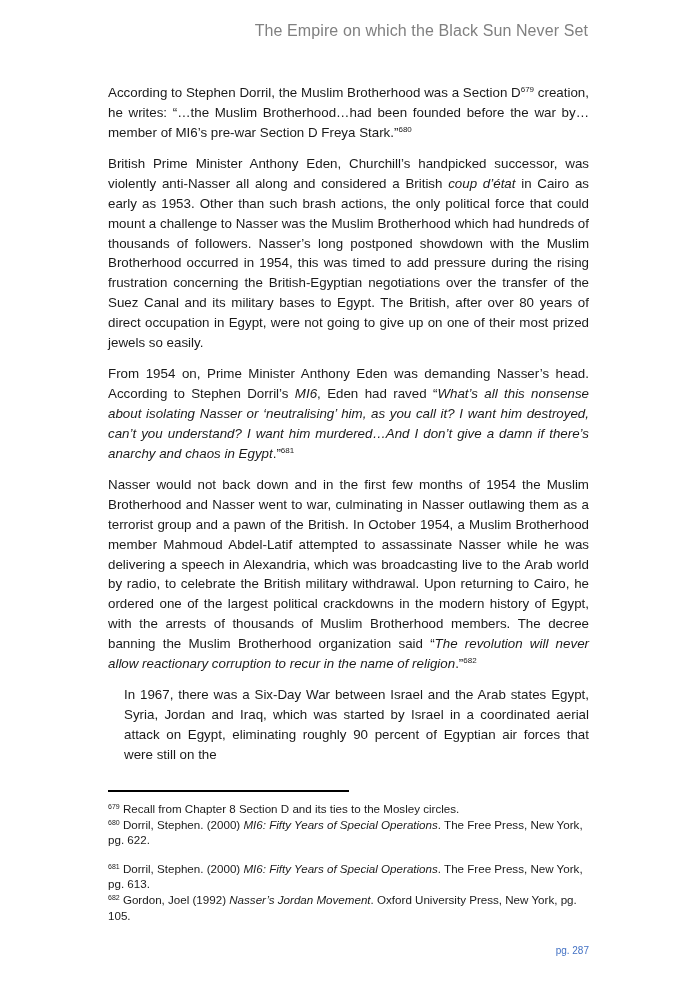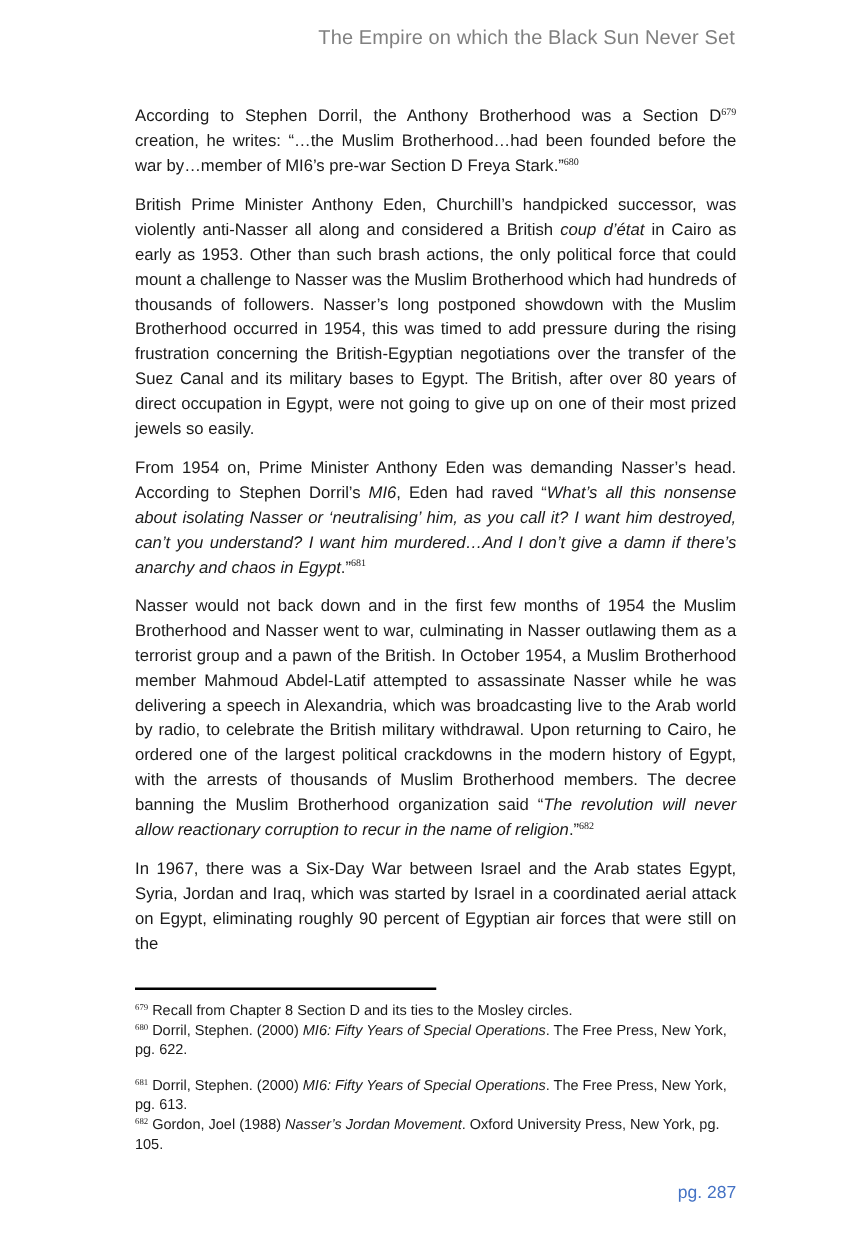--- a/index.html
+++ b/index.html
@@ -1,45 +1,45 @@
 <!DOCTYPE html>
 <html><head>
 <meta charset="utf-8">
 <style>
   html, body { margin: 0; padding: 0; background: #ffffff; }
   body { width: 692px; height: 1006px; position: relative; overflow: hidden;
          font-family: "Liberation Sans", "DejaVu Sans", sans-serif; color: #1a1a1a; }
   .header { position: absolute; top: 22px; right: 104px; font-size: 16px; color: #808080; letter-spacing: 0.1px; text-align: right; }
   .body-text { position: absolute; left: 108px; width: 481px; top: 83px; }
   p.para { margin: 0 0 12px 0; font-size: 13.35px; line-height: 19.8px; text-align: justify; }
-  p.para.last { text-align: justify; }
-  sup { font-size: 8px; line-height: 0; vertical-align: 5px; font-family: Liberation Serif, serif; }
+  p.para.last { text-align: justify; margin-left: 16px; }
+  sup { font-size: 8px; line-height: 0; vertical-align: 5px; }
   .rule { position: absolute; left: 108px; top: 790px; width: 241px; height: 2px; background: #000; }
   .footnotes { position: absolute; left: 108px; top: 801px; width: 481px; font-size: 11.6px; line-height: 15.6px; color: #1a1a1a; }
   .fn { margin: 0; }
   .fn.gap { margin-top: 13px; }
   .fn sup { font-size: 7px; vertical-align: 4px; }
-  .page-num { position: absolute; top: 945px; right: 103px; font-size: 14px; color: #4472c4; }
+  .page-num { position: absolute; top: 945px; right: 103px; font-size: 10px; color: #4472c4; }
   i { }
 </style>
 </head>
 <body>
 
 <div class="header">The Empire on which the Black Sun Never Set</div>
 
 <div class="body-text" id="body-text">
-    <p class="para"><span>According to Stephen Dorril, the Anthony Brotherhood was a Section D</span><sup>679</sup><span> creation, he writes: “…the Muslim Brotherhood…had been founded before the war by…member of MI6’s pre-war Section D Freya Stark.”</span><sup>680</sup></p>
+    <p class="para"><span>According to Stephen Dorril, the Muslim Brotherhood was a Section D</span><sup>679</sup><span> creation, he writes: “…the Muslim Brotherhood…had been founded before the war by…member of MI6’s pre-war Section D Freya Stark.”</span><sup>680</sup></p>
     <p class="para"><span>British Prime Minister Anthony Eden, Churchill’s handpicked successor, was violently anti-Nasser all along and considered a British </span><i>coup d’état</i><span> in Cairo as early as 1953. Other than such brash actions, the only political force that could mount a challenge to Nasser was the Muslim Brotherhood which had hundreds of thousands of followers. Nasser’s long postponed showdown with the Muslim Brotherhood occurred in 1954, this was timed to add pressure during the rising frustration concerning the British-Egyptian negotiations over the transfer of the Suez Canal and its military bases to Egypt. The British, after over 80 years of direct occupation in Egypt, were not going to give up on one of their most prized jewels so easily.</span></p>
     <p class="para"><span>From 1954 on, Prime Minister Anthony Eden was demanding Nasser’s head. According to Stephen Dorril’s </span><i>MI6</i><span>, Eden had raved “</span><i>What’s all this nonsense about isolating Nasser or ‘neutralising’ him, as you call it? I want him destroyed, can’t you understand? I want him murdered…And I don’t give a damn if there’s anarchy and chaos in Egypt</i><span>.”</span><sup>681</sup></p>
     <p class="para"><span>Nasser would not back down and in the first few months of 1954 the Muslim Brotherhood and Nasser went to war, culminating in Nasser outlawing them as a terrorist group and a pawn of the British. In October 1954, a Muslim Brotherhood member Mahmoud Abdel-Latif attempted to assassinate Nasser while he was delivering a speech in Alexandria, which was broadcasting live to the Arab world by radio, to celebrate the British military withdrawal. Upon returning to Cairo, he ordered one of the largest political crackdowns in the modern history of Egypt, with the arrests of thousands of Muslim Brotherhood members. The decree banning the Muslim Brotherhood organization said “</span><i>The revolution will never allow reactionary corruption to recur in the name of religion</i><span>.”</span><sup>682</sup></p>
     <p class="para last"><span>In 1967, there was a Six-Day War between Israel and the Arab states Egypt, Syria, Jordan and Iraq, which was started by Israel in a coordinated aerial attack on Egypt, eliminating roughly 90 percent of Egyptian air forces that were still on the</span></p>
   </div>
 
 <div class="rule"></div>
 
 <div class="footnotes" id="footnotes">
     <p class="fn"><sup>679</sup><span> Recall from Chapter 8 Section D and its ties to the Mosley circles.</span></p>
     <p class="fn"><sup>680</sup><span> Dorril, Stephen. (2000) </span><i>MI6: Fifty Years of Special Operations</i><span>. The Free Press, New York, pg. 622.</span></p>
     <p class="fn gap"><sup>681</sup><span> Dorril, Stephen. (2000) </span><i>MI6: Fifty Years of Special Operations</i><span>. The Free Press, New York, pg. 613.</span></p>
-    <p class="fn"><sup>682</sup><span> Gordon, Joel (1988) </span><i>Nasser’s Jordan Movement</i><span>. Oxford University Press, New York, pg. 105.</span></p>
+    <p class="fn"><sup>682</sup><span> Gordon, Joel (1992) </span><i>Nasser’s Jordan Movement</i><span>. Oxford University Press, New York, pg. 105.</span></p>
   </div>
 
 <div class="page-num">pg. 287</div>
 
 </body></html>

